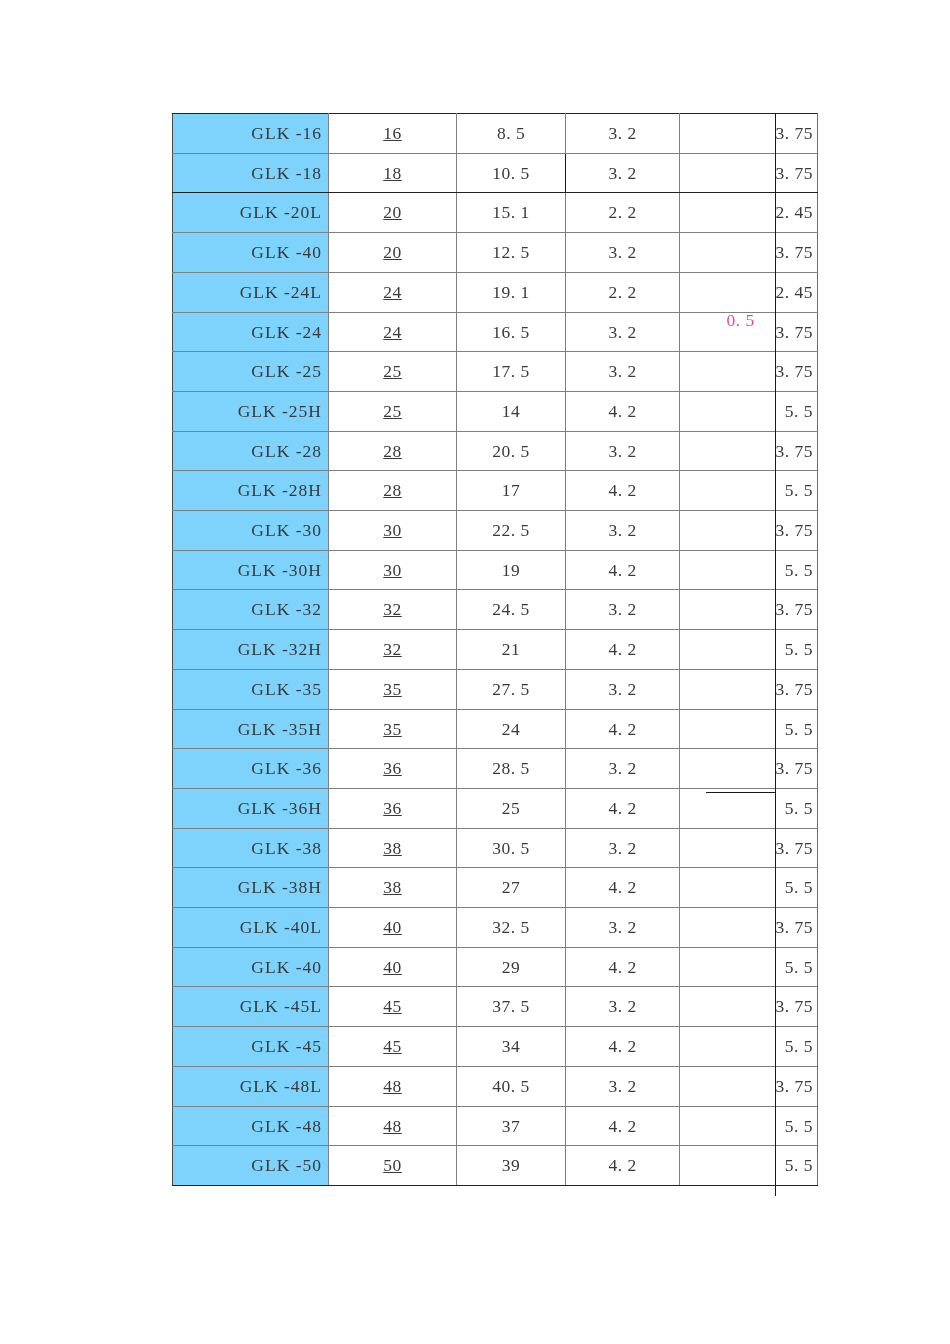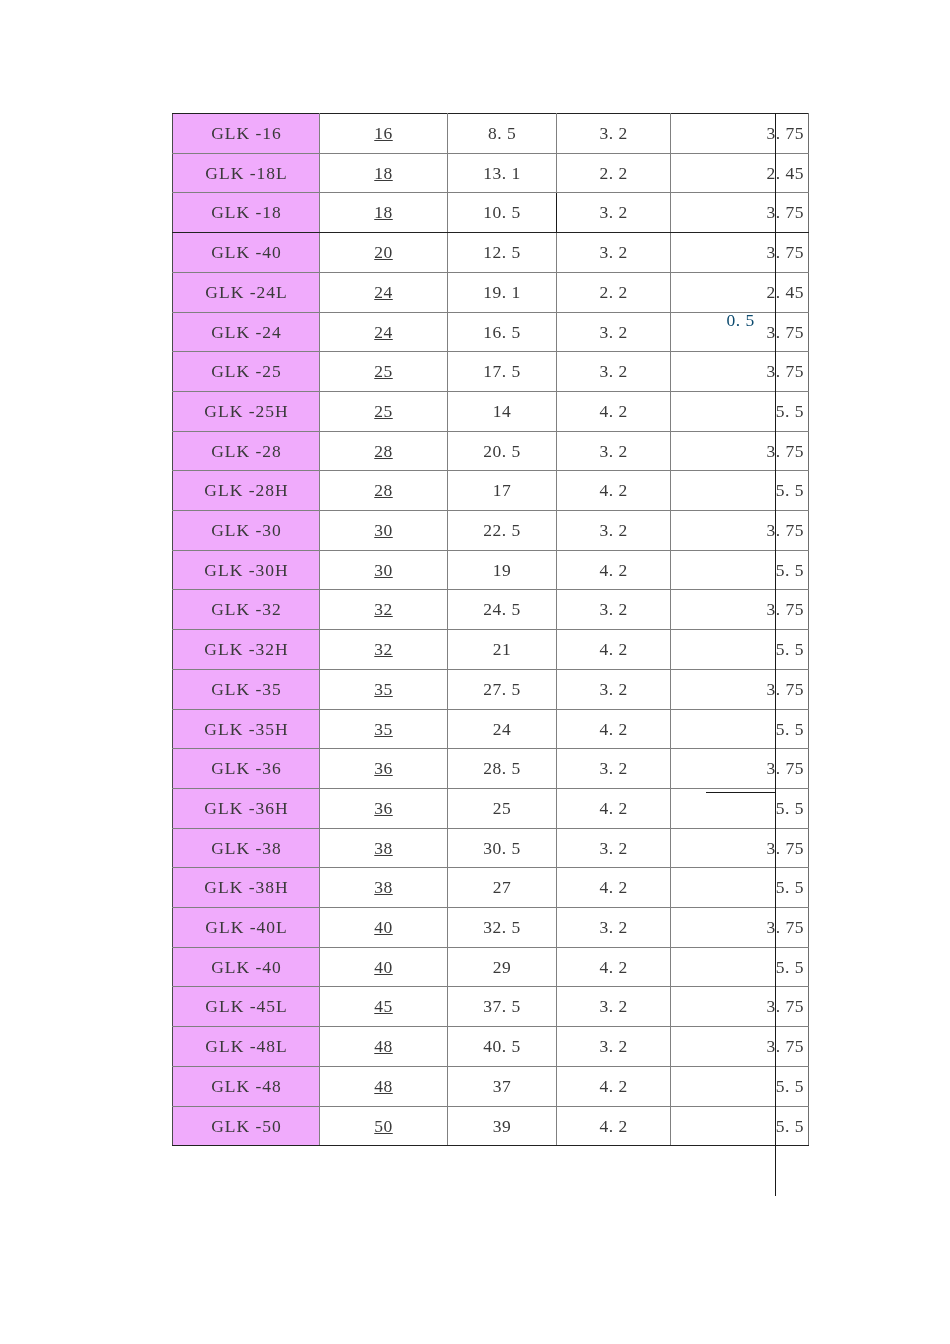--- a/index.html
+++ b/index.html
@@ -36,23 +36,23 @@
     border: 1px solid #808080;
     font-size: 17.5px;
     color: #3a3a3a;
     padding: 0 6px;
     height: 38.7px;
     line-height: 38.7px;
     white-space: nowrap;
     letter-spacing: 0.5px;
   }
   .spec-table td.c-model {
-    background: #f0abfc;
-    text-align: center;
-    padding-left: 7px;
+    background: #7dd3fc;
+    text-align: right;
+    padding-left: 16px;
     width: 133px;
     letter-spacing: 1px;
   }
   .spec-table td.c-num {
     background: #ffffff;
     text-align: center;
   }
   .spec-table td.c-w1 { width: 115px; text-decoration: underline; }
   .spec-table td.c-w2 { width: 96px; }
   .spec-table td.c-w3 { width: 101px; }
@@ -78,21 +78,21 @@
     height: 1083px;
     border-right: 1.6px solid #1a1a1a;
     box-sizing: border-box;
   }
   .side-cell {
     position: absolute;
     left: 0;
     width: 100%;
     box-sizing: border-box;
     font-size: 17.5px;
-    color: #0c4a6e;
+    color: #ec4899;
     letter-spacing: 0.5px;
     text-align: center;
   }
   .side-cell-upper {
     top: 0;
     height: 680px;
     border-bottom: 1.3px solid #1a1a1a;
   }
   .side-cell-lower {
     top: 680px;
@@ -113,33 +113,33 @@
 
   <table class="spec-table">
     <tbody>
         <tr class="rule-top">
           <td class="c-model edge-left">GLK -16</td>
           <td class="c-num c-w1">16</td>
           <td class="c-num c-w2">8. 5</td>
           <td class="c-num c-w3">3. 2</td>
           <td class="c-num c-w4 edge-right">3. 75</td>
         </tr>
-        <tr>
-          <td class="c-model edge-left">GLK -18L</td>
-          <td class="c-num c-w1">18</td>
-          <td class="c-num c-w2">13. 1</td>
-          <td class="c-num c-w3">2. 2</td>
-          <td class="c-num c-w4 edge-right">2. 45</td>
-        </tr>
         <tr class="rule-bot">
           <td class="c-model edge-left">GLK -18</td>
           <td class="c-num c-w1">18</td>
           <td class="c-num c-w2 dark-right">10. 5</td>
           <td class="c-num c-w3">3. 2</td>
           <td class="c-num c-w4 edge-right">3. 75</td>
+        </tr>
+        <tr>
+          <td class="c-model edge-left">GLK -20L</td>
+          <td class="c-num c-w1">20</td>
+          <td class="c-num c-w2">15. 1</td>
+          <td class="c-num c-w3">2. 2</td>
+          <td class="c-num c-w4 edge-right">2. 45</td>
         </tr>
         <tr>
           <td class="c-model edge-left">GLK -40</td>
           <td class="c-num c-w1">20</td>
           <td class="c-num c-w2">12. 5</td>
           <td class="c-num c-w3">3. 2</td>
           <td class="c-num c-w4 edge-right">3. 75</td>
         </tr>
         <tr class="rule-top">
           <td class="c-model edge-left">GLK -24L</td>
@@ -266,20 +266,27 @@
           <td class="c-num c-w2">29</td>
           <td class="c-num c-w3">4. 2</td>
           <td class="c-num c-w4 edge-right">5. 5</td>
         </tr>
         <tr>
           <td class="c-model edge-left">GLK -45L</td>
           <td class="c-num c-w1">45</td>
           <td class="c-num c-w2">37. 5</td>
           <td class="c-num c-w3">3. 2</td>
           <td class="c-num c-w4 edge-right">3. 75</td>
+        </tr>
+        <tr>
+          <td class="c-model edge-left">GLK -45</td>
+          <td class="c-num c-w1">45</td>
+          <td class="c-num c-w2">34</td>
+          <td class="c-num c-w3">4. 2</td>
+          <td class="c-num c-w4 edge-right">5. 5</td>
         </tr>
         <tr>
           <td class="c-model edge-left">GLK -48L</td>
           <td class="c-num c-w1">48</td>
           <td class="c-num c-w2">40. 5</td>
           <td class="c-num c-w3">3. 2</td>
           <td class="c-num c-w4 edge-right">3. 75</td>
         </tr>
         <tr class="rule-top">
           <td class="c-model edge-left">GLK -48</td>

